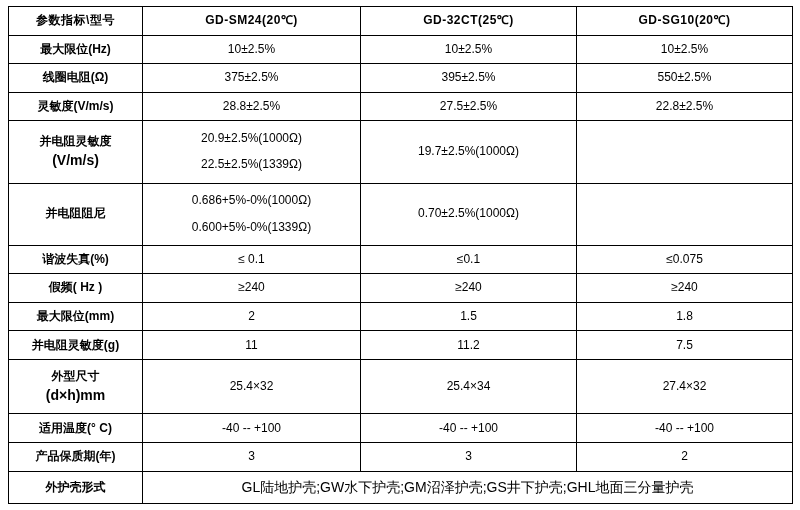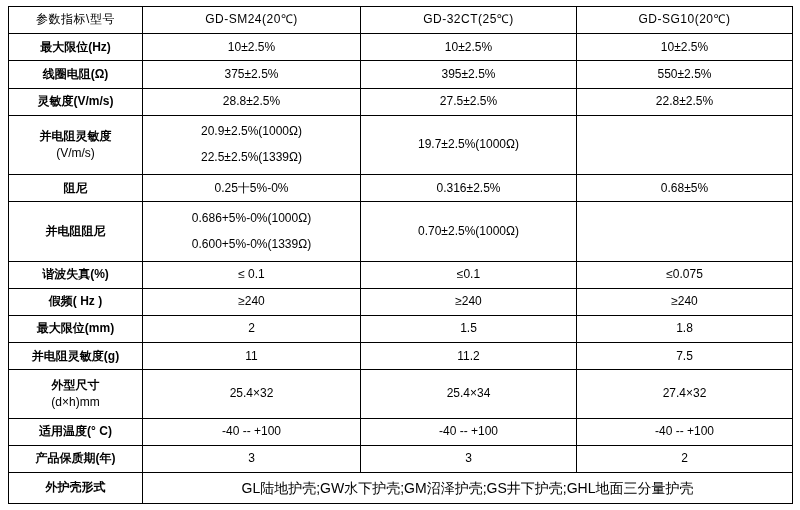--- a/index.html
+++ b/index.html
@@ -36,31 +36,31 @@
     line-height: 1.45;
     padding: 2px 3px;
     font-family: "Liberation Sans", sans-serif;
   }
   td.label {
     font-size: 12.5px;
     font-weight: bold;
   }
   td.header {
     font-size: 13px;
-    font-weight: normal;
+    font-weight: bold;
     letter-spacing: 0.5px;
   }
   td.value {
     font-size: 12px;
     font-family: "Liberation Sans", sans-serif;
   }
   .sub {
     display: block;
-    font-size: 12px;
-    font-weight: normal;
+    font-size: 14px;
+    font-weight: bold;
   }
   .line {
     display: block;
   }
   .line + .line {
     margin-top: 9px;
   }
   .colw-label { width: 134px; }
   .colw-a { width: 218px; }
   .colw-b { width: 216px; }
@@ -115,26 +115,20 @@
           <span class="sub">(V/m/s)</span>
         </td>
         <td class="value">
           <span class="line">20.9±2.5%(1000Ω)</span>
           <span class="line">22.5±2.5%(1339Ω)</span>
         </td>
         <td class="value">19.7±2.5%(1000Ω)</td>
         <td class="value"></td>
       </tr>
 
-      <tr>
-        <td class="label">阻尼</td>
-        <td class="value">0.25十5%-0%</td>
-        <td class="value">0.316±2.5%</td>
-        <td class="value">0.68±5%</td>
-      </tr>
 
       <tr class="tall-2">
         <td class="label">并电阻阻尼</td>
         <td class="value">
           <span class="line">0.686+5%-0%(1000Ω)</span>
           <span class="line">0.600+5%-0%(1339Ω)</span>
         </td>
         <td class="value">0.70±2.5%(1000Ω)</td>
         <td class="value"></td>
       </tr>

